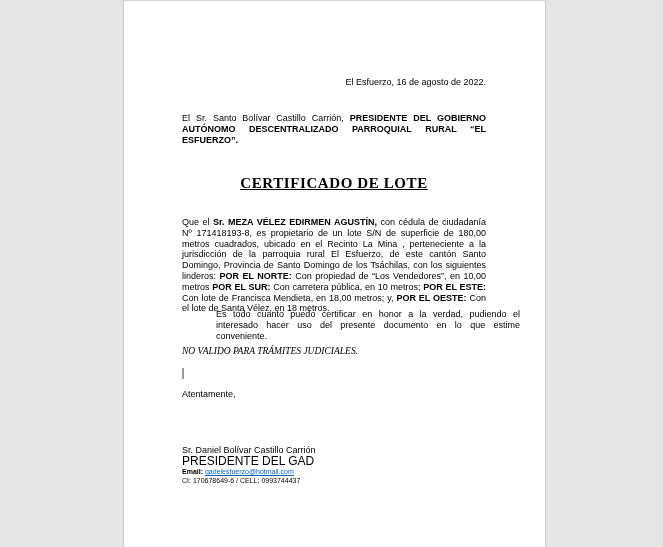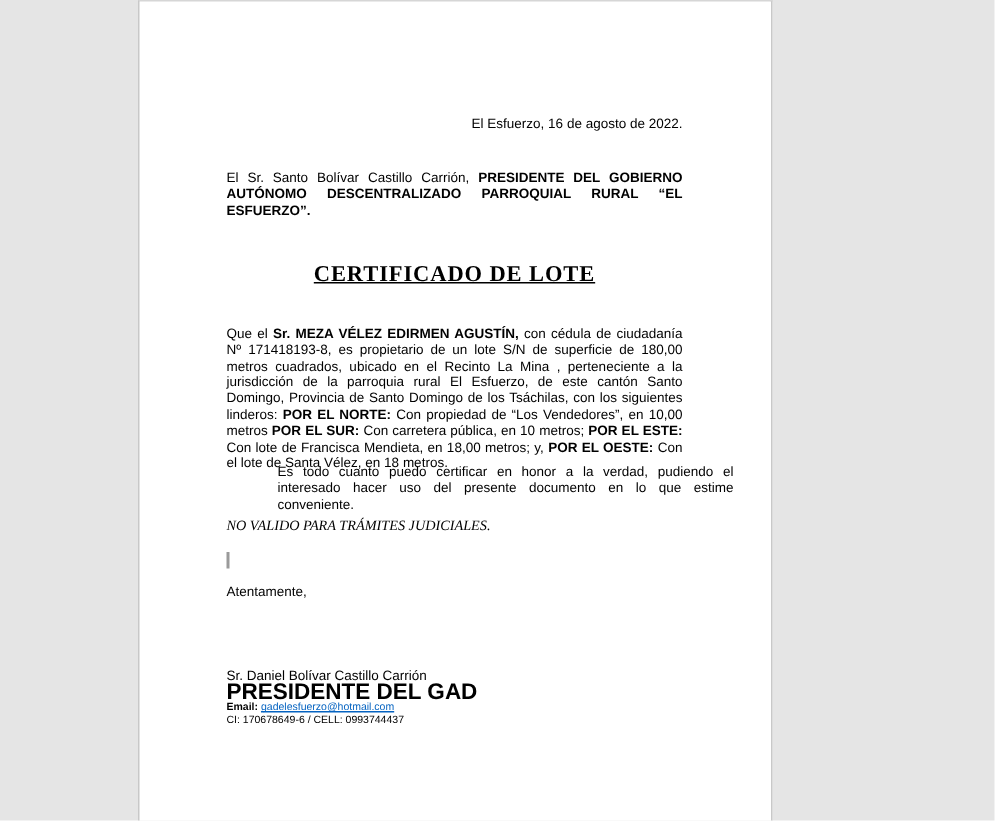--- a/index.html
+++ b/index.html
@@ -14,21 +14,21 @@
   html,body{width:663px;height:547px;}
   body{
     background:var(--bg);
     font-family:"Liberation Sans","DejaVu Sans",sans-serif;
     color:var(--text);
     overflow:hidden;
     position:relative;
   }
   .page{
     position:absolute;
-    left:92px; top:0;
+    left:123px; top:0;
     width:423px; height:547px;
     background:var(--page);
     border-left:1px solid var(--page-border);
     border-right:1px solid var(--page-border);
     border-top:1px solid #d6d6d6;
   }
   .block{
     position:absolute;
     left:58px;
     width:304px;
@@ -59,21 +59,21 @@
   }
   .caret{
     position:absolute;
     left:58px; top:367px;
     width:2px; height:11px;
     background:var(--caret);
   }
   .salutation{top:388px;text-align:left;}
   .signature{top:444px;text-align:left;line-height:11px;}
   .sig-name{font-size:9px;}
-  .sig-role{font-size:15px;font-weight:bold;}
+  .sig-role{font-size:12px;font-weight:normal;}
   .sig-contact{font-size:7px;line-height:9px;}
   .sig-contact .lbl{font-weight:bold;}
   .email-link{
     color:var(--link);
     text-decoration:underline;
     cursor:pointer;
   }
 </style>
 </head>
 <body>

